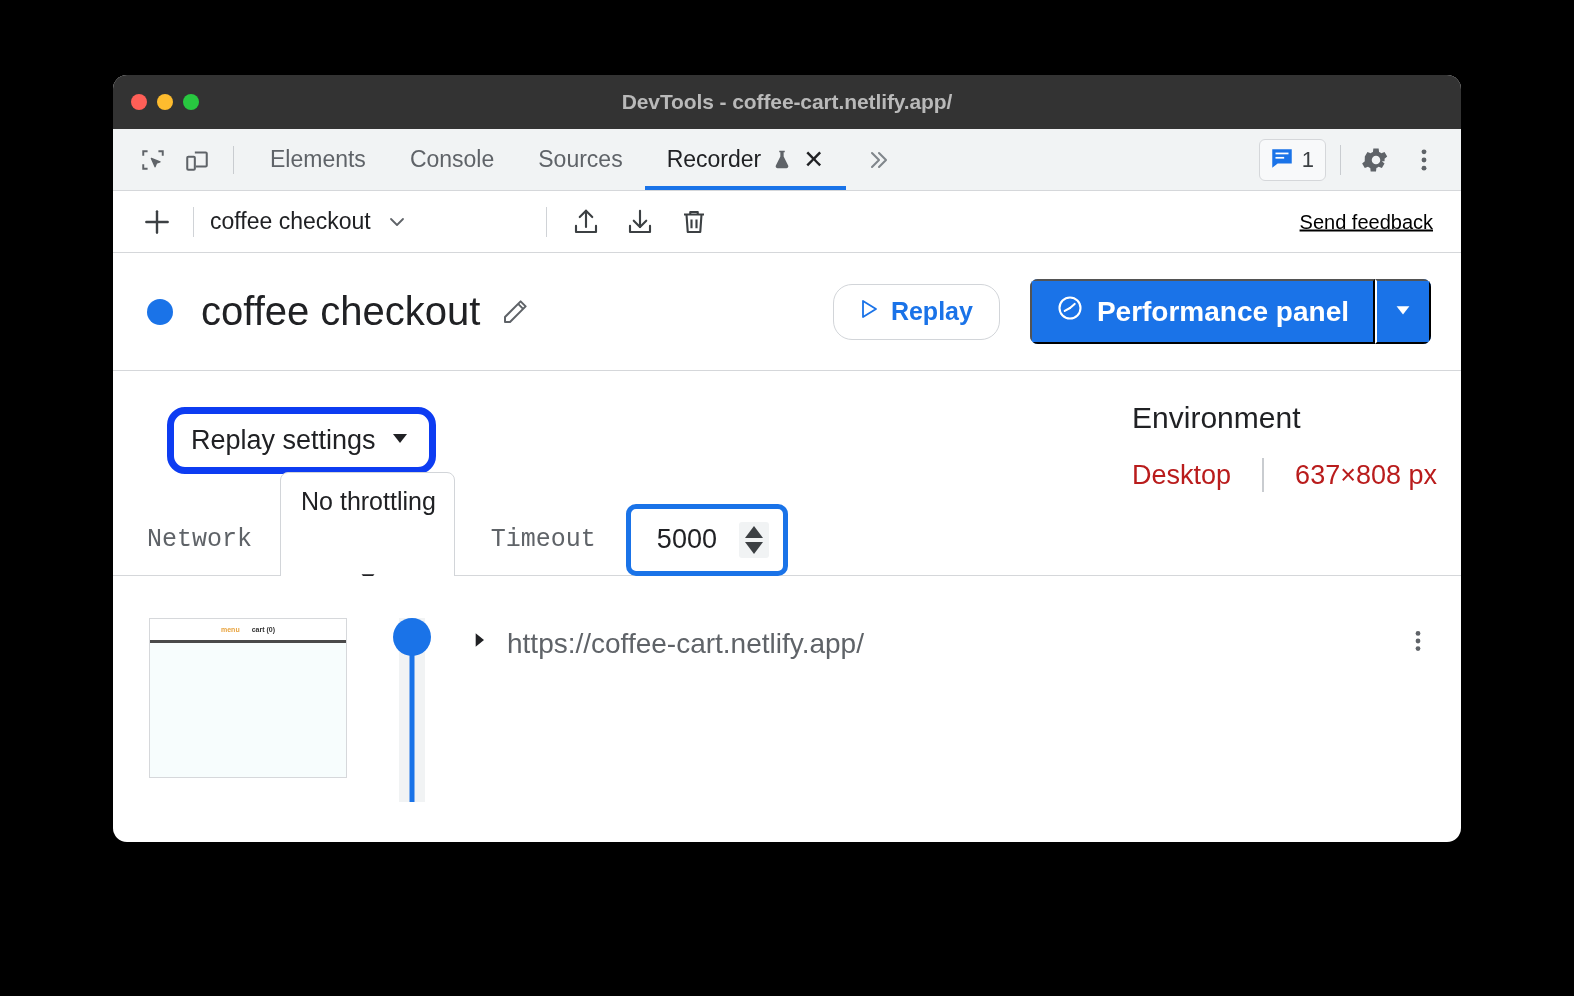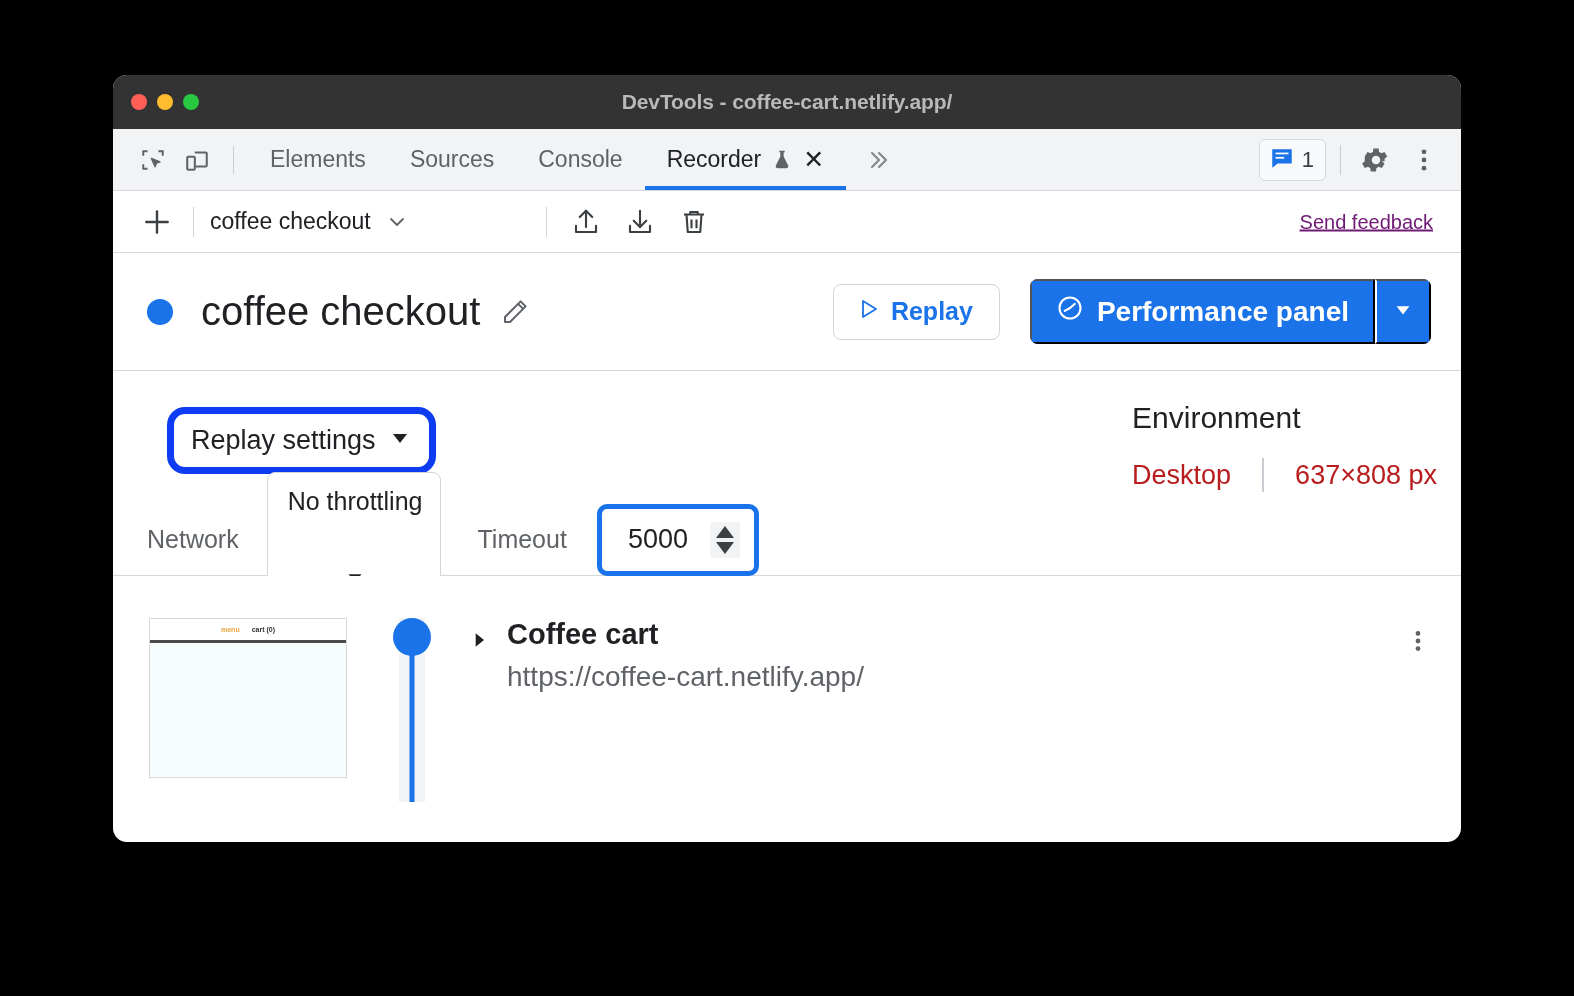--- a/index.html
+++ b/index.html
@@ -159,21 +159,21 @@
     display: flex; align-items: center; justify-content: center;
     color: #3c4043;
     margin-right: 8px;
   }
   .send-feedback {
     position: absolute;
     right: 28px;
     top: 50%;
     transform: translateY(-50%);
     font-size: 20px;
-    color: #701a75;
+    color: #000000;
     text-decoration: underline;
   }
 
   
   .rec-header {
     position: relative;
     height: 118px;
     display: flex;
     align-items: center;
     padding: 0 30px 0 34px;
@@ -195,21 +195,21 @@
   .pencil { margin-left: 20px; color: #5f6368; display: flex; }
   .header-actions {
     margin-left: auto;
     display: flex;
     align-items: center;
     gap: 30px;
   }
   .btn-replay {
     display: flex; align-items: center; gap: 11px;
     border: 1px solid #d2d5d9;
-    border-radius: 8px;
+    border-radius: 19px;
     background: #fff;
     color: #1a73e8;
     font-size: 25px;
     font-weight: bold;
     padding: 12px 26px 12px 22px;
   }
   .btn-perf-group {
     display: flex; align-items: stretch;
     border-radius: 8px;
     overflow: hidden;
@@ -256,20 +256,21 @@
   .settings-row {
     position: absolute;
     left: 34px;
     top: 101px;
     display: flex;
     align-items: center;
   }
   .field-label {
     font-size: 25px;
     color: #5f6368;
+    font-family: Liberation Mono, monospace;
   }
   .select-box {
     display: flex; align-items: center;
     gap: 50px;
     border: 1px solid #d2d5d9;
     border-radius: 8px;
     background: #fff;
     padding: 14px 18px 14px 20px;
     margin-left: 28px;
     flex-direction: column;
@@ -429,24 +430,24 @@
           <path d="M10 5h10a1 1 0 0 1 1 1v11a1 1 0 0 1-1 1h-9"></path>
         </svg>
       </div>
       <div class="tb-sep"></div>
 
       <div class="tabs">
         <div class="tab">
           <span>Elements</span>
         </div>
         <div class="tab">
+          <span>Console</span>
+        </div>
+        <div class="tab">
           <span>Sources</span>
-        </div>
-        <div class="tab">
-          <span>Console</span>
         </div>
         <div class="tab active">
           <span>Recorder</span>
           <span class="flask">
             <svg width="22" height="22" viewBox="0 0 24 24" fill="#5f6368">
               <path d="M9 2h6v1.6h-1.2v4.6l4.9 9.9c.7 1.4-.3 3-1.9 3H7.2c-1.6 0-2.6-1.6-1.9-3l4.9-9.9V3.6H9V2z"></path>
             </svg>
           </span>
           <span class="tabclose">✕</span>
         </div>
@@ -635,21 +636,20 @@
         <div class="timeline-dot"></div>
       </div>
 
       <div class="step-body">
         <span class="expander">
           <svg width="20" height="20" viewBox="0 0 24 24" fill="#202124">
               <polygon points="8,4 18,12 8,20"></polygon>
             </svg>
         </span>
         <div class="step-texts">
-          <div class="step-title">Coffee cart</div>
           <div class="step-url">https://coffee-cart.netlify.app/</div>
         </div>
         <span class="step-kebab">
           <svg width="26" height="26" viewBox="0 0 24 24" fill="currentColor">
             <circle cx="12" cy="5" r="2.2"></circle>
               <circle cx="12" cy="12" r="2.2"></circle>
               <circle cx="12" cy="19" r="2.2"></circle>
           </svg>
         </span>
       </div>

